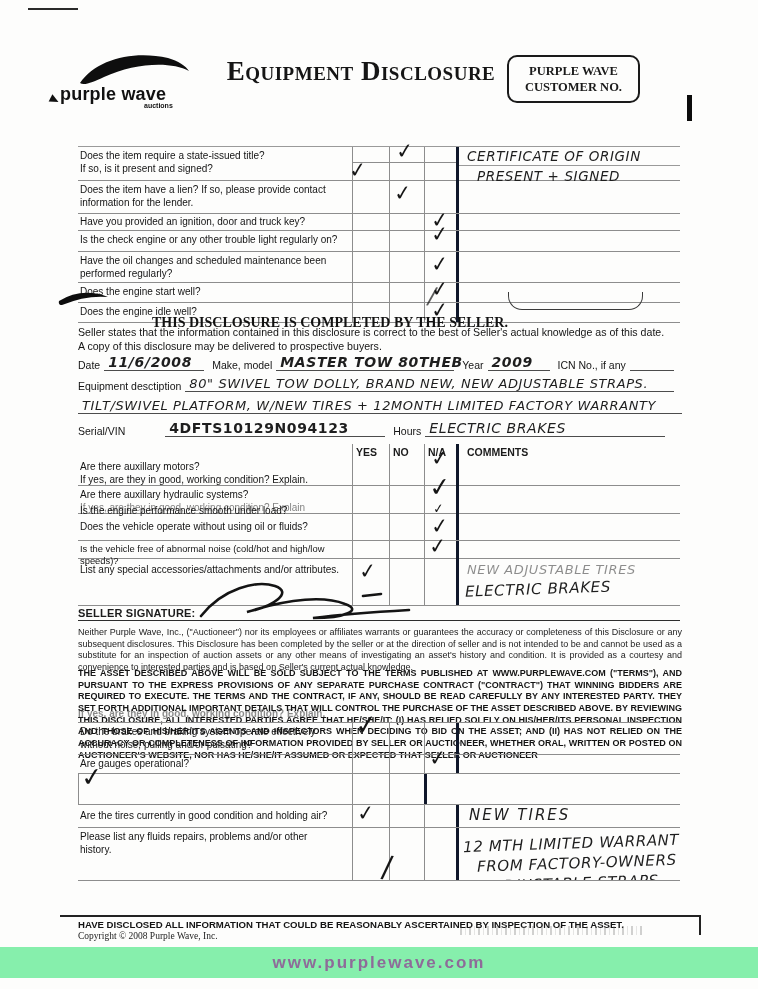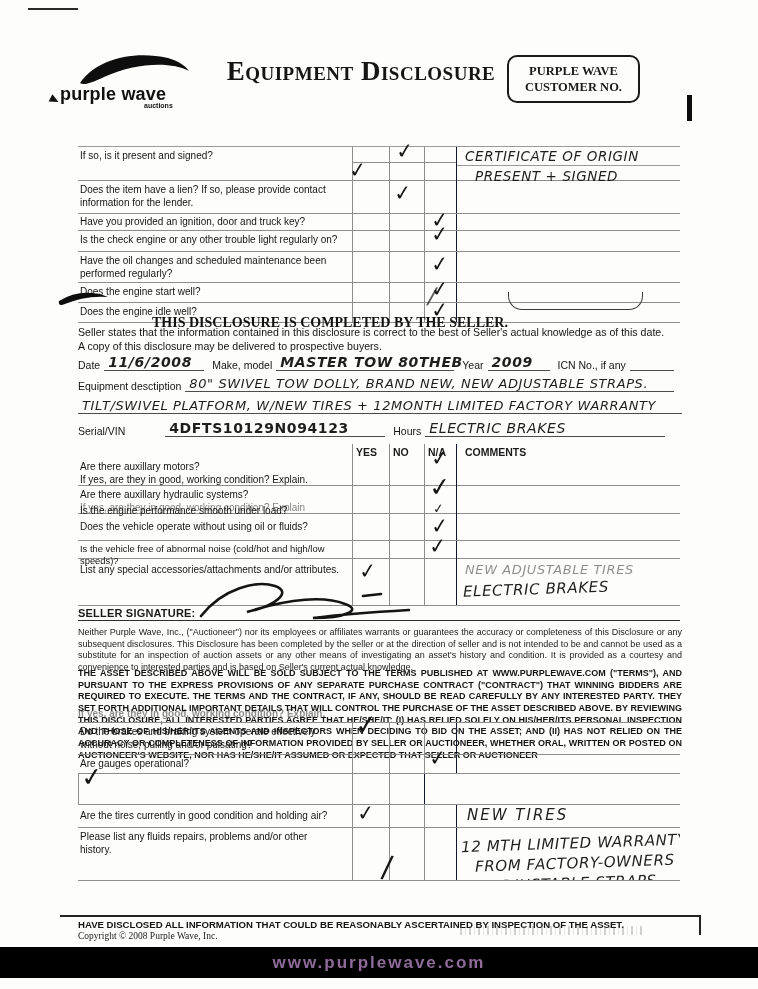--- a/index.html
+++ b/index.html
@@ -17,21 +17,21 @@
   .custbox{position:absolute;left:507px;top:55px;width:133px;height:48px;border:2px solid #1a1a1a;
            border-radius:10px;text-align:center;font-family:"Liberation Serif",serif;
            font-weight:bold;font-size:12.5px;line-height:1.25;padding-top:7px;box-sizing:border-box;}
   .bar-artifact{position:absolute;left:687px;top:95px;width:5px;height:26px;background:#0c0c0c;}
   .topline-artifact{position:absolute;left:28px;top:8px;width:50px;height:2px;background:#2a2a2a;}
   
   .tbl{position:absolute;left:78px;width:602px;}
   .trow{display:grid;grid-template-columns:274px 37px 35px 32px 1fr;border-bottom:1px solid #8d8d8d;position:relative;}
   .qcell{font-size:10px;line-height:1.3;padding:2px 6px 1px 2px;color:#141414;}
   .mc{border-left:1px solid #8d8d8d;position:relative;}
-  .cc{border-left:1px solid #0f172a;position:relative;}
+  .cc{border-left:3px solid #0f172a;position:relative;}
   .chk{position:absolute;font-size:21px;line-height:1;transform:rotate(-6deg);color:#151515;
        font-family:"DejaVu Sans",sans-serif;z-index:3;}
   .slash{position:absolute;font-size:24px;line-height:1;color:#151515;font-family:"DejaVu Sans",sans-serif;z-index:3;}
   .hand{font-family:"DejaVu Sans",sans-serif;font-style:italic;color:#1e1e1e;letter-spacing:.6px;}
   .hd{font-size:10.5px;font-weight:bold;padding:2px 0 0 3px;}
   .t1-subline{position:absolute;left:274px;top:15px;width:104px;border-top:1px solid #8d8d8d;}
   .faded{opacity:.5;}
   .ghostline{position:relative;height:12px;}
   .ghost1{position:absolute;left:0;top:0;opacity:.55;}
   .ghost2{position:absolute;left:0;top:3px;}
@@ -82,20 +82,21 @@
   <div class="title">Equipment Disclosure</div>
   <div class="custbox">
     <div>PURPLE WAVE</div>
     <div>CUSTOMER NO.</div>
   </div>
   <div class="bar-artifact"></div>
 
   <div class="tbl" style="top:146px;border-top:1px solid #9a9a9a;">
     <div class="trow" style="height:33px;">
       <div class="qcell">
+        <div>Does the item require a state-issued title?</div>
         <div>If so, is it present and signed?</div>
       </div>
       <div class="mc">
           <span class="chk" style="top:13px;left:-4px;">✓</span>
         </div>
       <div class="mc">
           <span class="chk" style="top:-6px;left:6px;">✓</span>
         </div>
       <div class="mc"></div>
       <div class="cc">
@@ -336,17 +337,17 @@
         <div class="hand" style="font-size:15px;padding:2px 0 0 34px;white-space:nowrap;transform:rotate(-2deg);">ADJUSTABLE STRAPS</div>
       </div>
     </div>
   </div>
 
   <div class="foot-rule"></div>
   <div class="foot-rule-tick"></div>
   <div class="foot-line">HAVE DISCLOSED ALL INFORMATION THAT COULD BE REASONABLY ASCERTAINED BY INSPECTION OF THE ASSET.</div>
   <div class="copyright">Copyright © 2008 Purple Wave, Inc.</div>
   <div class="smudge"></div>
-  <div class="banner" id="banner" style="background: #000000;">
+  <div class="banner" id="banner" style="background: #86efac;">
     <span class="banner-text" id="bannerText" style="color: rgb(142, 107, 153);">www.purplewave.com</span>
   </div>
 
 </div>
 
 </body></html>

